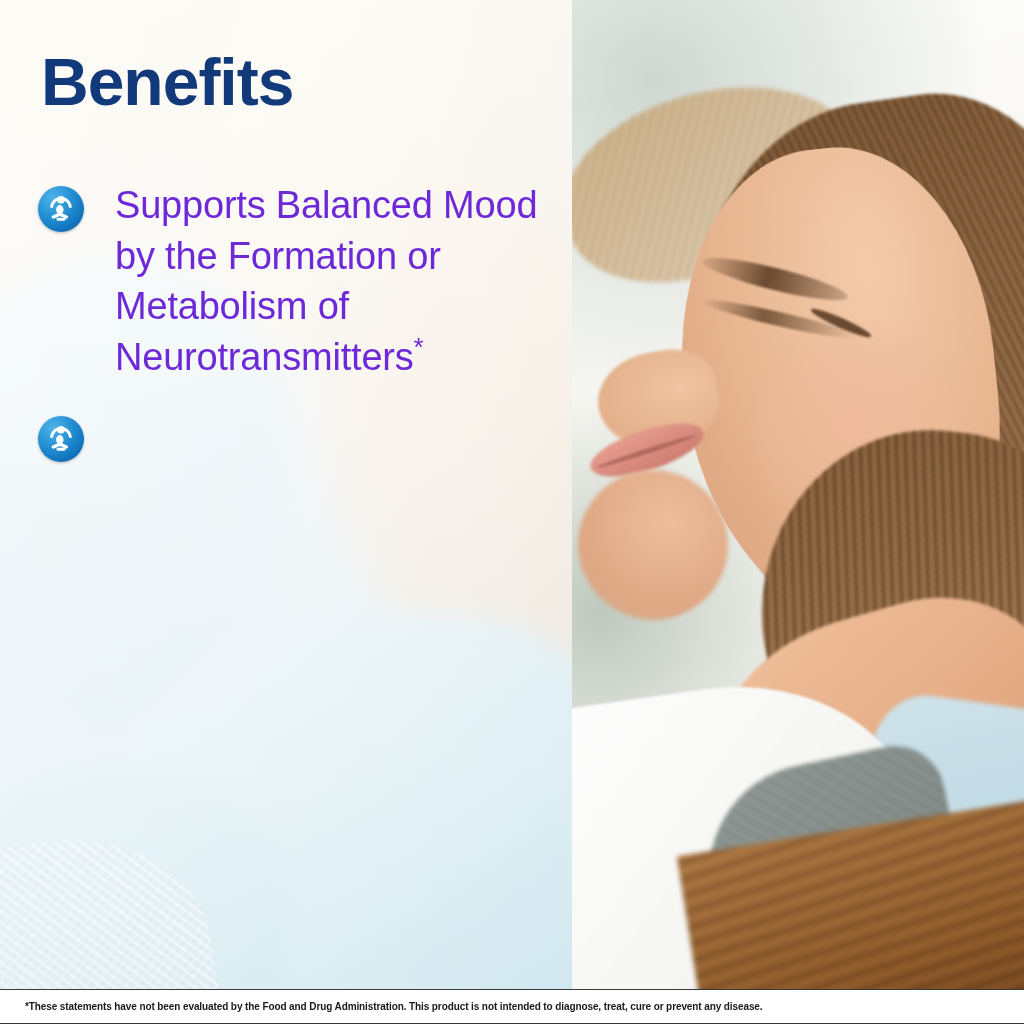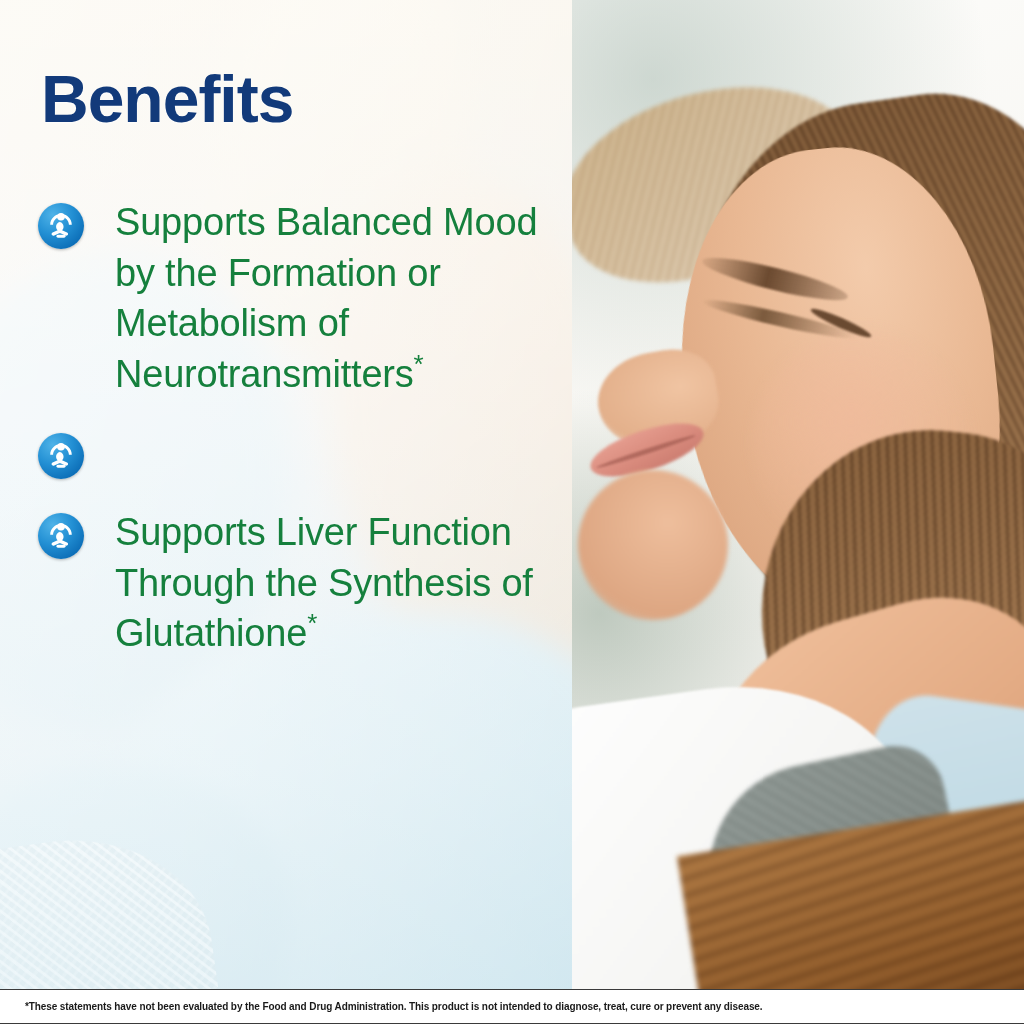--- a/index.html
+++ b/index.html
@@ -345,21 +345,21 @@
       rgba(255,252,244,0.40) 0%,
       rgba(255,255,255,0.18) 42%,
       rgba(222,240,246,0.22) 78%,
       rgba(200,228,238,0.30) 100%);
   }
 
   
   .content {
     position: absolute;
     left: 0;
-    top: 17px;
+    top: 0;
     width: 572px;
     height: 989px;
   }
   .title {
     position: absolute;
     left: 41px;
     top: 44px;
     font-size: 66px;
     font-weight: 700;
     letter-spacing: -1px;
@@ -394,21 +394,21 @@
     left: 50%;
     top: 50%;
     transform: translate(-50%, -50%);
     width: 34px;
     height: 34px;
     display: block;
   }
   .benefit-text {
     font-size: 38px;
     line-height: 1.33;
-    color: #15803d;
+    color: #6d28d9;
     letter-spacing: -0.2px;
   }
   .benefit-text .ast {
     font-size: 26px;
     vertical-align: super;
     line-height: 0;
   }
 
   
   .footer {
@@ -493,31 +493,20 @@
         <span class="bullet-icon">
           <svg viewBox="0 0 64 64" aria-hidden="true">
             <circle cx="32" cy="14.5" r="7.2" fill="#ffffff"></circle>
             <path d="M32 9.5c-11.2 0-20.3 9.1-20.3 20.3h5.4c0-8.2 6.7-14.9 14.9-14.9s14.9 6.7 14.9 14.9h5.4C52.3 18.6 43.2 9.5 32 9.5z" fill="#ffffff"></path>
             <path d="M32 24c-5.1 0-9.2 4.1-9.2 9.2 0 2.6 1.1 5 2.8 6.7l-9.4 4.2c-2.2 1-2.6 3.9-0.7 5.4 1.1 0.9 2.6 1.1 3.9 0.5l8.2-3.7c1.4-0.6 3-0.6 4.4 0l8.2 3.7c1.3 0.6 2.8 0.4 3.9-0.5 1.9-1.5 1.5-4.4-0.7-5.4l-9.4-4.2c1.7-1.7 2.8-4.1 2.8-6.7 0-5.1-4.1-9.2-9.2-9.2z" fill="#ffffff"></path>
             <rect x="23.5" y="48.5" width="17" height="5.4" rx="2.7" fill="#ffffff"></rect>
           </svg>
         </span>
       </div>
 
-      <div class="benefit">
-        <span class="bullet-icon">
-          <svg viewBox="0 0 64 64" aria-hidden="true">
-            <circle cx="32" cy="14.5" r="7.2" fill="#ffffff"></circle>
-            <path d="M32 9.5c-11.2 0-20.3 9.1-20.3 20.3h5.4c0-8.2 6.7-14.9 14.9-14.9s14.9 6.7 14.9 14.9h5.4C52.3 18.6 43.2 9.5 32 9.5z" fill="#ffffff"></path>
-            <path d="M32 24c-5.1 0-9.2 4.1-9.2 9.2 0 2.6 1.1 5 2.8 6.7l-9.4 4.2c-2.2 1-2.6 3.9-0.7 5.4 1.1 0.9 2.6 1.1 3.9 0.5l8.2-3.7c1.4-0.6 3-0.6 4.4 0l8.2 3.7c1.3 0.6 2.8 0.4 3.9-0.5 1.9-1.5 1.5-4.4-0.7-5.4l-9.4-4.2c1.7-1.7 2.8-4.1 2.8-6.7 0-5.1-4.1-9.2-9.2-9.2z" fill="#ffffff"></path>
-            <rect x="23.5" y="48.5" width="17" height="5.4" rx="2.7" fill="#ffffff"></rect>
-          </svg>
-        </span>
-        <span class="benefit-text"><span>Supports Liver Function Through the Synthesis of Glutathione</span><span class="ast">*</span></span>
-      </div>
 
     </div>
   </div>
 
   <div class="footer">
     <div class="footer-text">*These statements have not been evaluated by the Food and Drug Administration. This product is not intended to diagnose, treat, cure or prevent any disease.</div>
   </div>
 
 </div>
 

